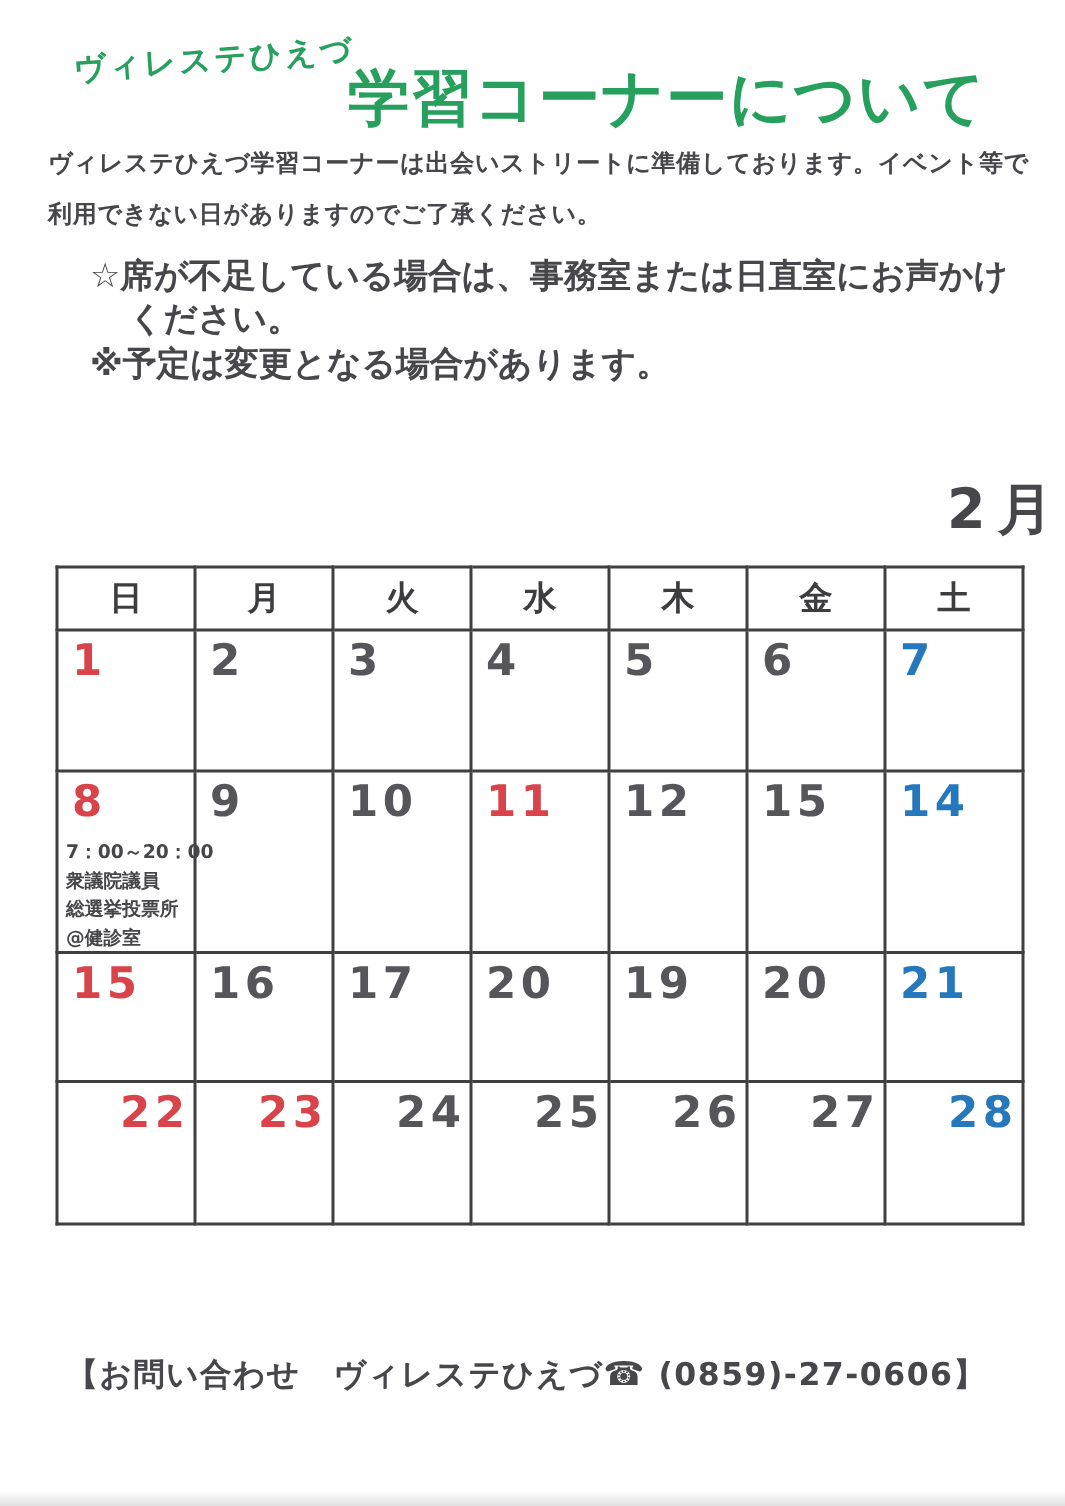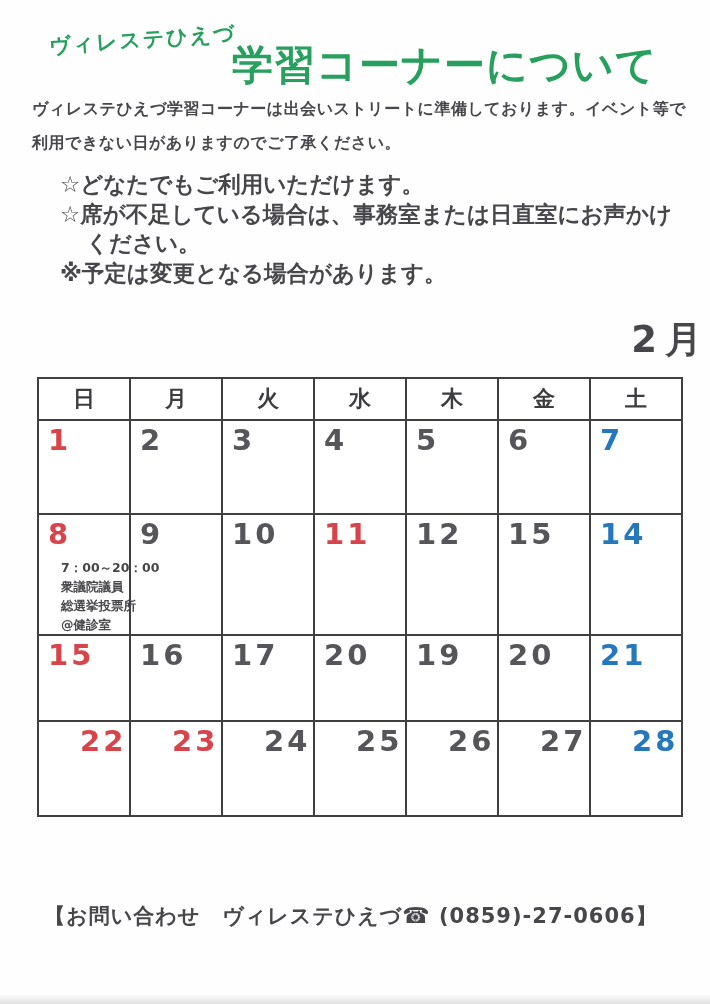--- a/index.html
+++ b/index.html
@@ -95,21 +95,21 @@
     padding:4px 0 0 9px;
     font-size:29px;font-weight:bold;
     letter-spacing:3px;
     color:var(--ink-soft);
     line-height:1.1;
   }
   th[data-color="red"], td[data-color="red"] .num{color:var(--red);}
   th[data-color="blue"], td[data-color="blue"] .num{color:var(--blue);}
 
   .annotation{
-    padding:7px 2px 0 22px;
+    padding:7px 2px 0 5px;
   }
   .annotation .ann-line{
     display:block;
     font-size:12.5px;font-weight:bold;
     line-height:19px;
     color:var(--ink);
     white-space:nowrap;
   }
 
   
@@ -133,21 +133,20 @@
 <body>
 
 <div class="page">
 
   <div class="brand">ヴィレステひえづ</div>
   <h1 class="title">学習コーナーについて</h1>
 
   <p class="intro">ヴィレステひえづ学習コーナーは出会いストリートに準備しております。イベント等で利用できない日がありますのでご了承ください。</p>
 
   <ul class="notes">
-    <li>☆どなたでもご利用いただけます。</li>
     <li>☆席が不足している場合は、事務室または日直室にお声かけください。</li>
     <li>※予定は変更となる場合があります。</li>
   </ul>
 
   <h2 class="month">2月</h2>
 
   <table class="calendar">
     <thead>
       <tr>
         <th data-color="red">日</th>

